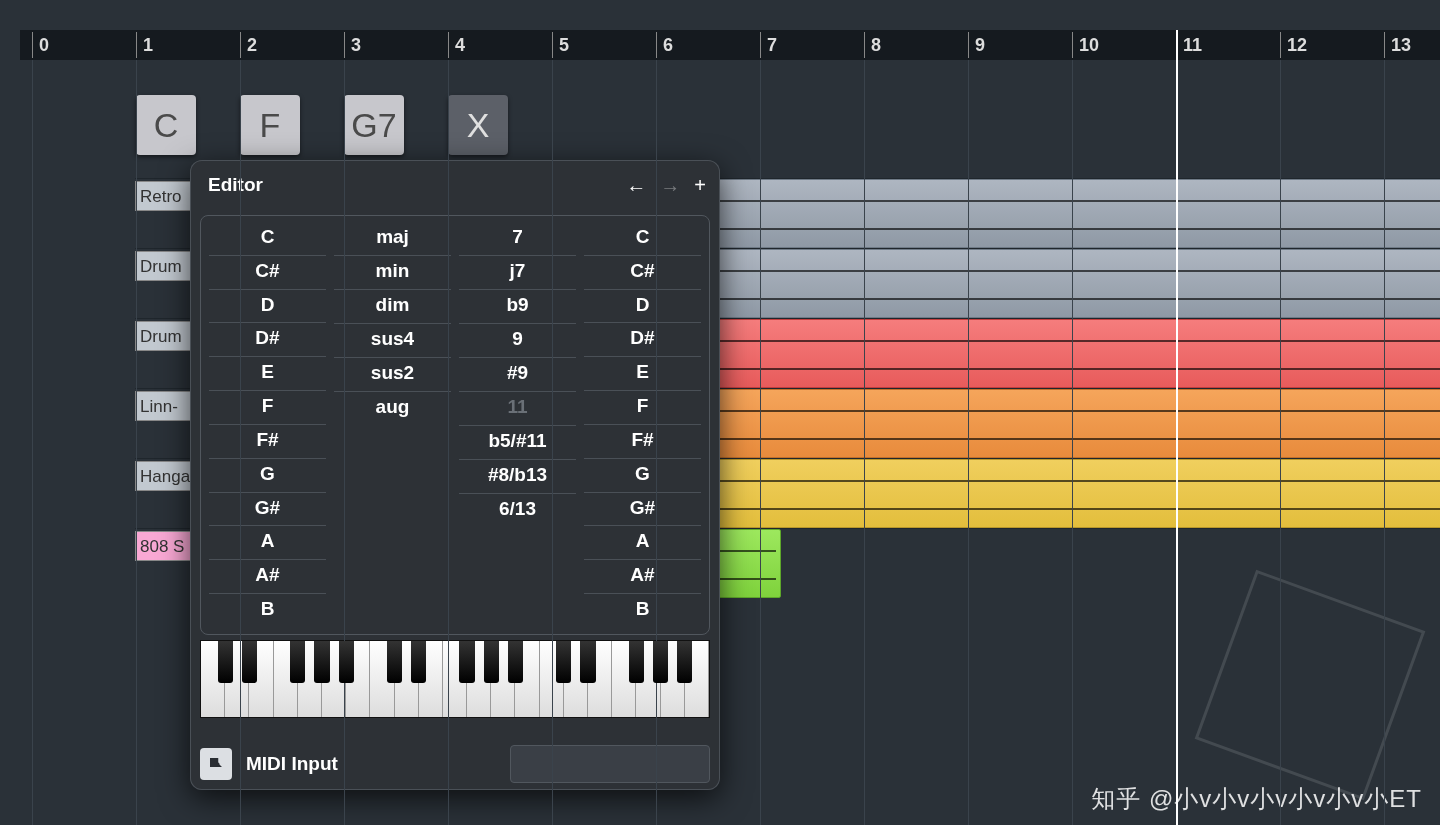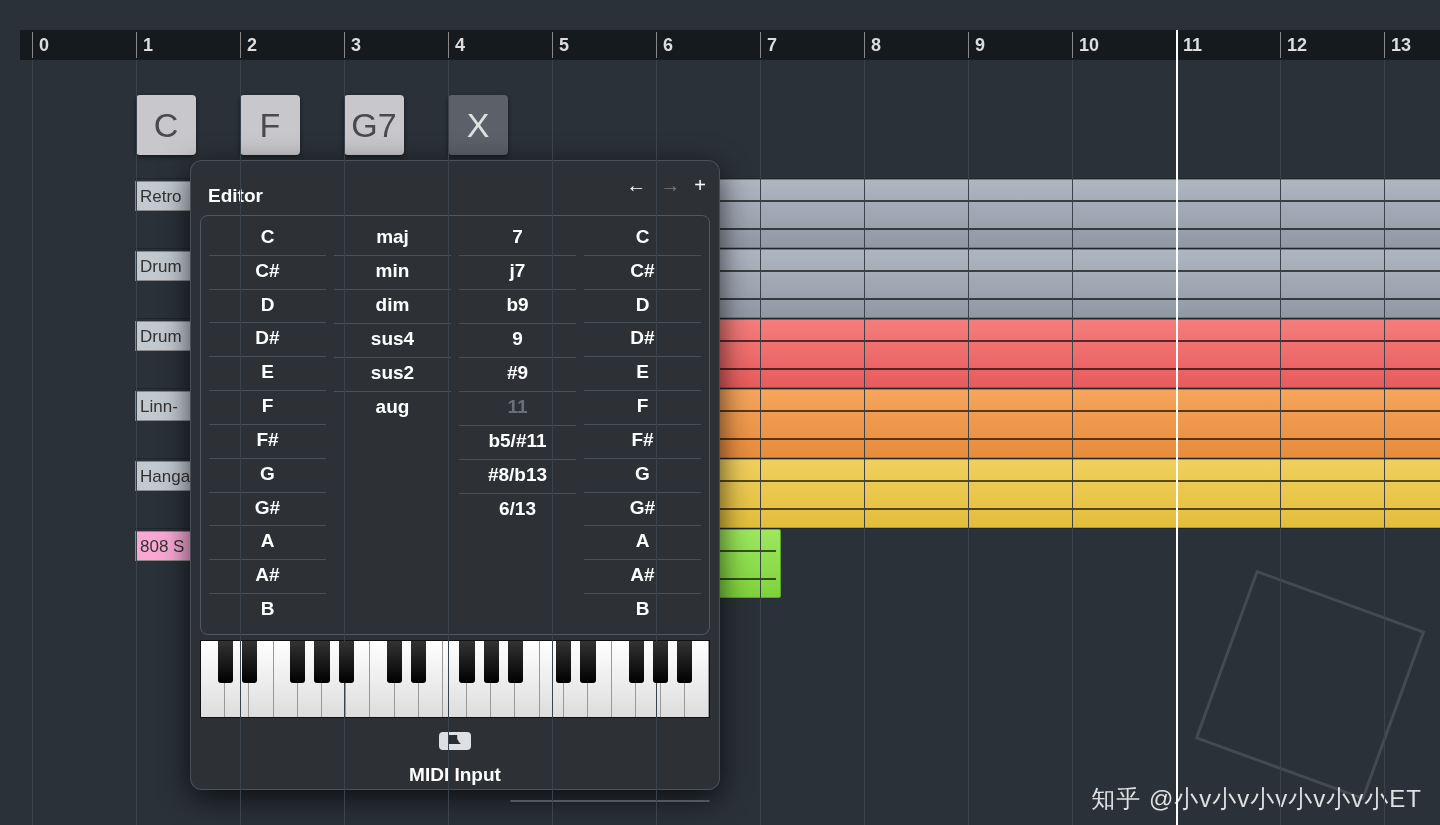--- a/index.html
+++ b/index.html
@@ -29,38 +29,38 @@
   .clip-red { background: linear-gradient(#f57d7d,#e85b5b); border:1px solid #c23e3e;}
   .clip-orange { background: linear-gradient(#f5a55b,#e88b3c); border:1px solid #c2702a;}
   .clip-yellow { background: linear-gradient(#f0cf5e,#e3be3c); border:1px solid #b9972a;}
   .clip-green { background: linear-gradient(#9de85e,#7fd23c); border:1px solid #5ea82a;}
   .wave { position:absolute; left:4px; right:4px; height:2px; background:rgba(0,0,0,0.35); }
   .wave::before,.wave::after{content:"";position:absolute;width:100%;height:2px;background:rgba(0,0,0,0.25);}
 
   
   .popup { position: absolute; left: 190px; top: 160px; width: 530px; height: 630px; background: #2d3136; border-radius: 12px; box-shadow: 0 8px 30px rgba(0,0,0,0.7), inset 0 0 0 1px #4a5057; }
   .popup .tabs { display:flex; height:50px; align-items:center; color:#fff; font-size:19px; }
-  .popup .tab { padding:11px 18px; height:50px; line-height:50px; cursor:pointer; font-weight:bold; }
+  .popup .tab { padding:0 18px; height:50px; line-height:50px; cursor:pointer; font-weight:bold; }
   .popup .tab.inactive { background:#3f454c; border-top-right-radius:10px; color:#ccc; font-weight:normal; }
   .popup .nav-icons { margin-left:auto; display:flex; gap:14px; padding-right:14px; color:#fff; }
   .popup .nav-icons span { cursor:pointer; font-size:20px; }
   .popup .body { position:absolute; top:55px; left:10px; right:10px; bottom:155px; border:1px solid #51575e; border-radius:8px; padding:6px 4px; display:flex; }
   .col { flex:1; display:flex; flex-direction:column; padding:0 4px; }
   .cell { color:#fff; font-size:19px; font-weight:bold; text-align:center; height:34px; line-height:30px; border-bottom:1px solid #4a5057; cursor:pointer; }
   .cell:last-child{border-bottom:none;}
   .cell.dim { color:#6a7077; }
 
   
   .piano { position:absolute; left:10px; right:10px; bottom:72px; height:78px; background:#fff; border:1px solid #111; display:flex; }
   .white-key { flex:1; border-right:1px solid #999; background:linear-gradient(#fff,#ddd); position:relative; cursor:pointer;}
   .white-key:last-child{border-right:none;}
   .black-key { position:absolute; width:3%; height:55%; top:0; background:linear-gradient(#333,#000); border-radius:0 0 3px 3px; z-index:2; cursor:pointer;}
 
   
-  .popup .footer { position:absolute; left:10px; right:10px; bottom:14px; height:44px; display:flex; align-items:center; gap:14px; color:#fff; font-size:19px; font-weight:bold;flex-direction:column; }
+  .popup .footer { position:absolute; left:10px; right:10px; bottom:4px; height:44px; display:flex; align-items:center; gap:14px; color:#fff; font-size:19px; font-weight:bold; }
   .midi-icon { width:32px; height:32px; background:#dcdfe3; border-radius:4px; display:flex; align-items:center; justify-content:center; color:#2a2e33; font-size:20px; }
   .footer .display { margin-left:auto; width:200px; height:38px; border:1px solid #51575e; border-radius:4px; background:#3a3f46; }
 
   
   .watermark { position: absolute; right: 18px; bottom: 10px; color: rgba(255,255,255,0.85); font-size: 24px; letter-spacing:1px; pointer-events:none; }
   .wm-shape { position:absolute; right:40px; bottom:50px; width:180px;height:180px;border:3px solid rgba(255,255,255,0.12); transform:rotate(20deg); pointer-events:none;}
 </style>
 </head>
 <body>
 

